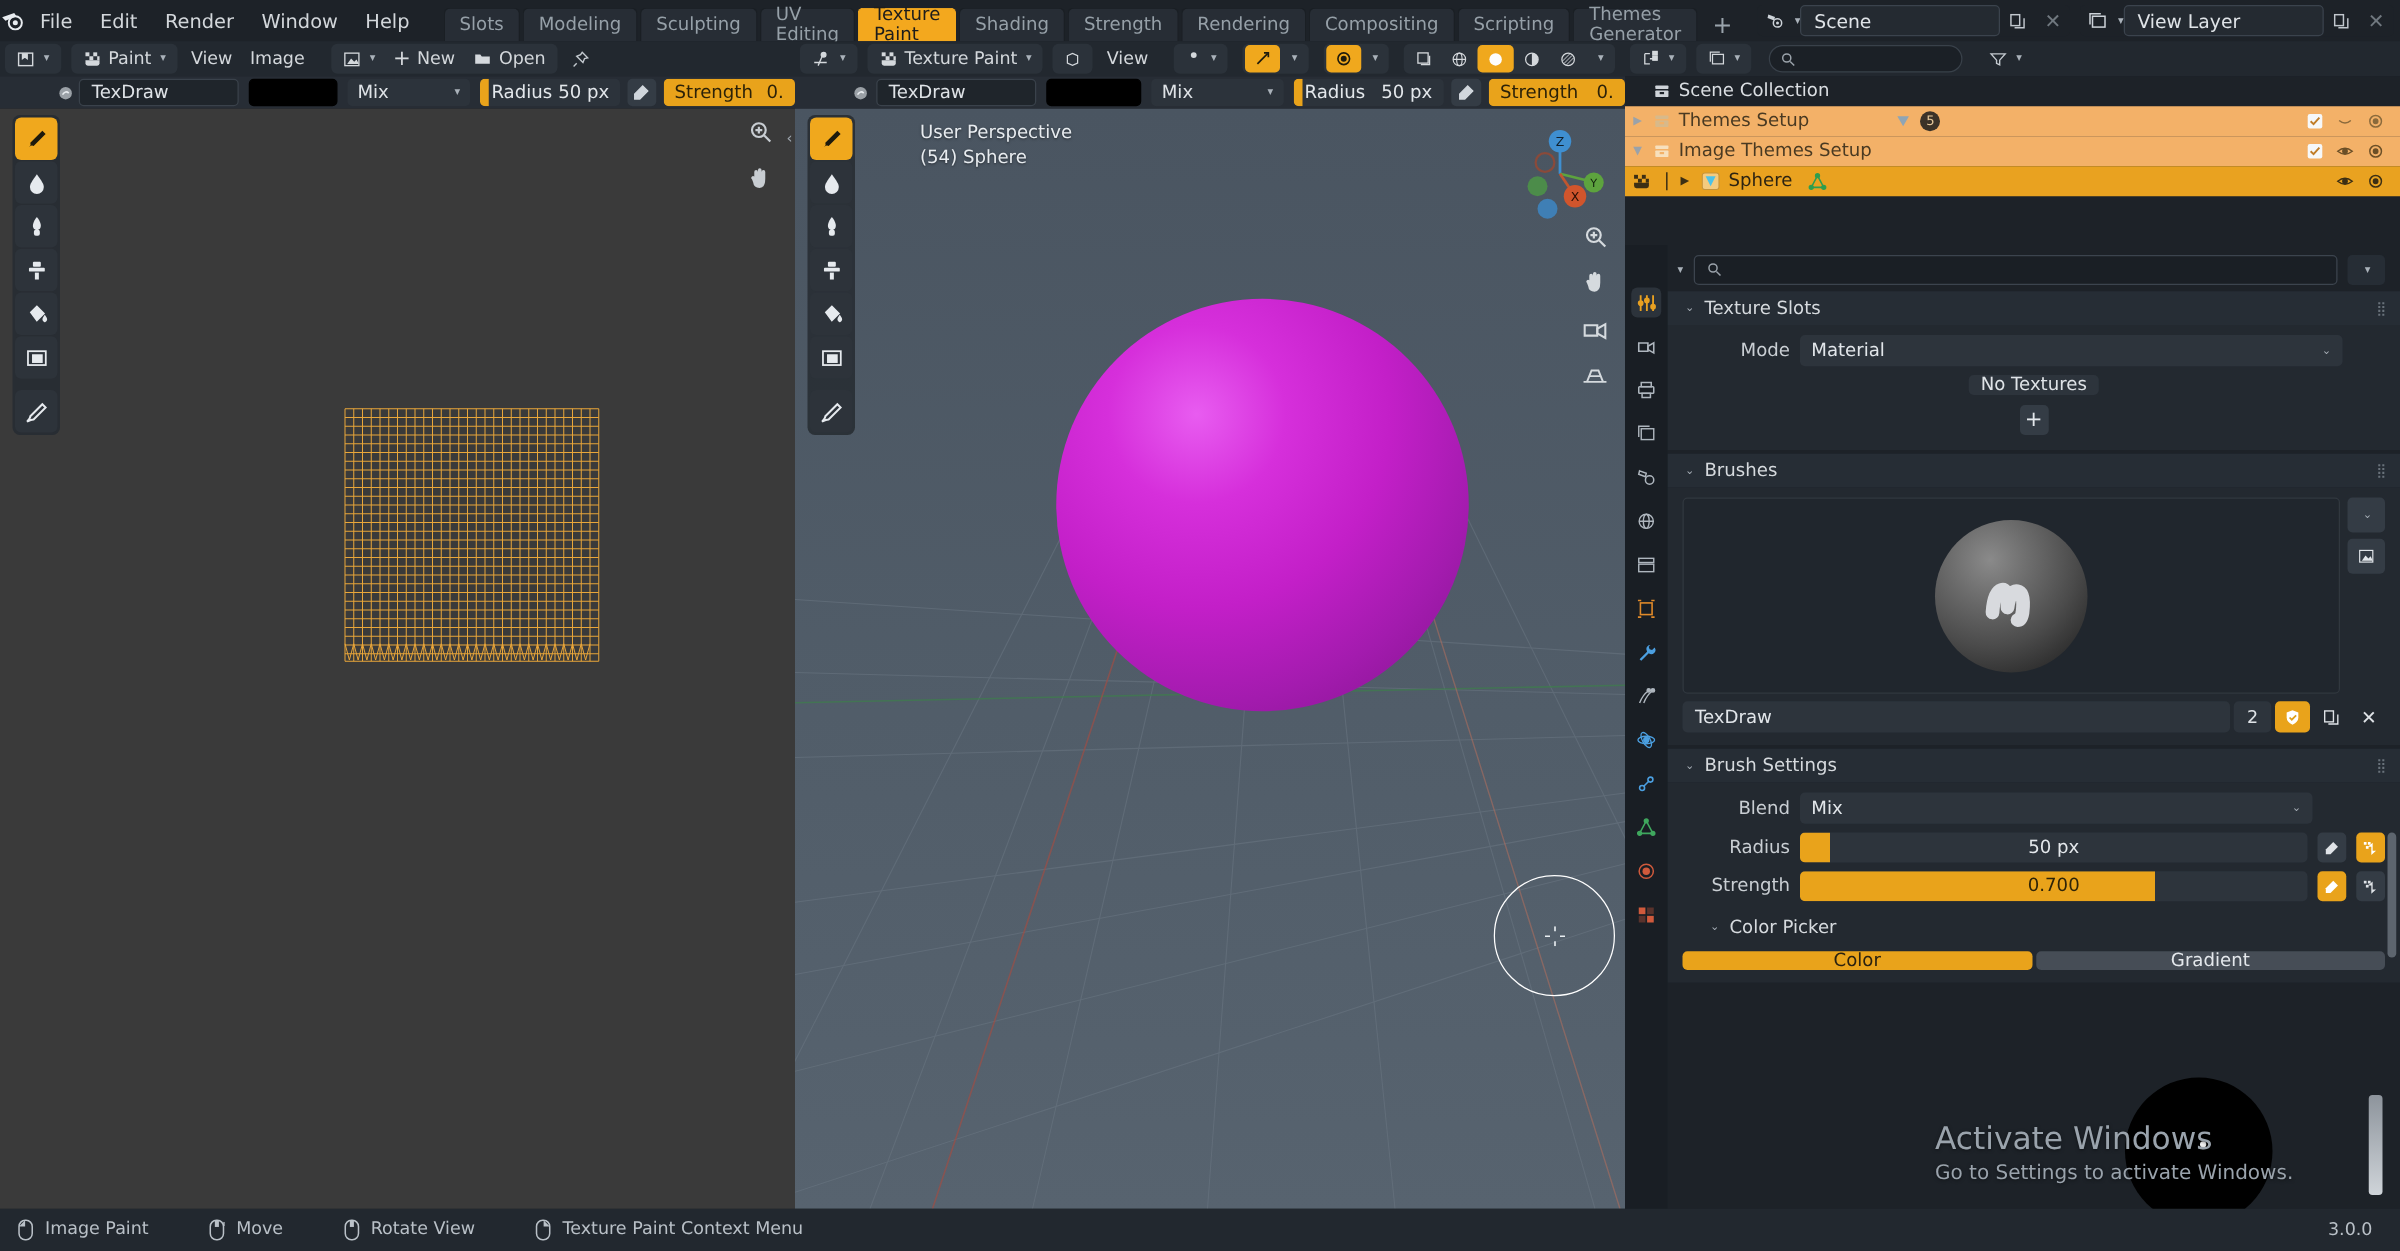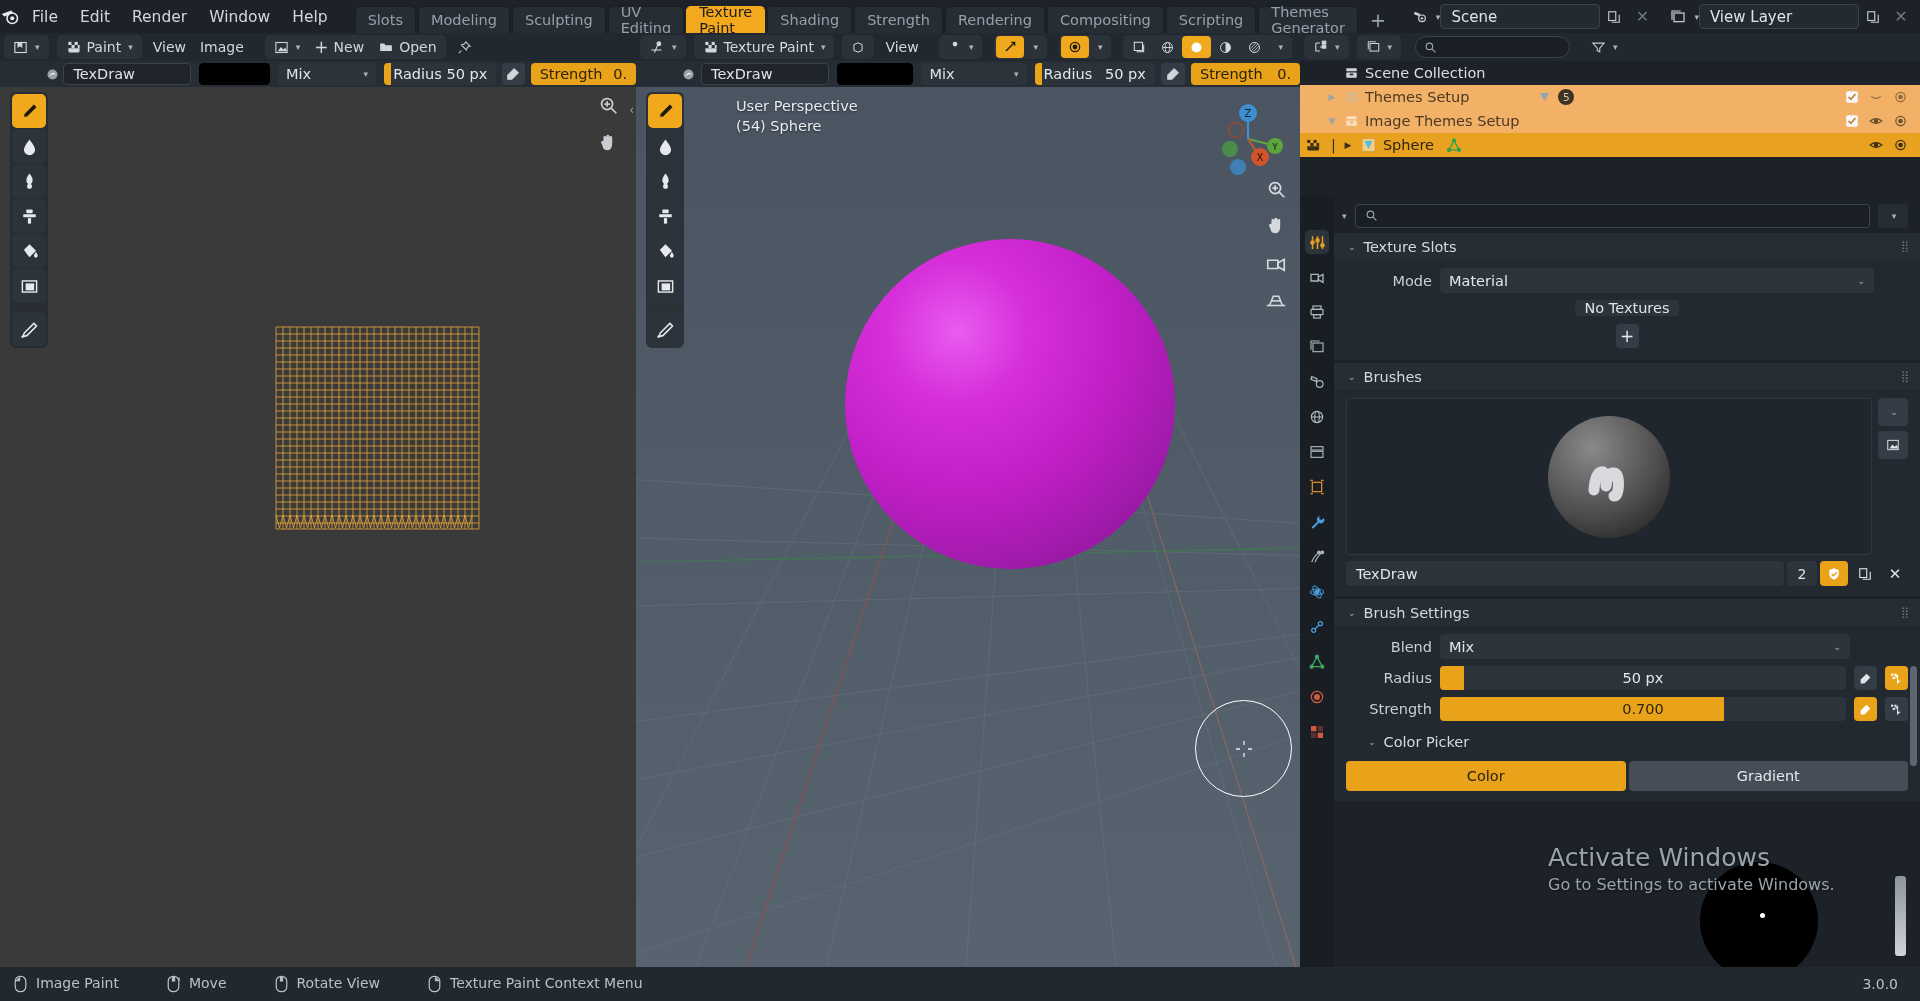--- a/index.html
+++ b/index.html
@@ -154,21 +154,21 @@
     border: 1.6px solid #ffffff; border-radius: 50%;
   }
   .crosshair { position: absolute; left: 600px; top: 654px; width: 16px; height: 16px; }
   .vp-splitter { position: absolute; left: -4px; top: 20px; color: #9aa2aa; font-size: 12px; }
 
   
   .outliner {
     position: absolute; left: 1300px; top: 61px; width: 620px; height: 135px;
     background: #1d2228; font-size: 14.5px;
   }
-  .out-row { height: 24px; display: flex; align-items: center; padding-left: 26px; gap: 6px; }
+  .out-row { height: 24px; display: flex; align-items: center; padding-left: 4px; gap: 6px; }
   .out-row.sel-light { background: #f3b168; }
   .out-row.sel-strong { background: #e9a220; }
   .out-label { color: #dadee2; }
   .out-row.sel-light .out-label { color: #4a3a22; }
   .out-row.sel-strong .out-label { color: #2d2412; }
   .out-right { margin-left: auto; display: flex; align-items: center; gap: 9px; padding-right: 12px; }
   .tri { width: 12px; text-align: center; font-size: 9px; color: #9aa2aa; }
   .badge5 {
     width: 16px; height: 16px; border-radius: 50%; background: #3b3228; color: #e4c79a;
     font-size: 10.5px; display: flex; align-items: center; justify-content: center;
@@ -232,21 +232,21 @@
   }
   .brush-name-row { display: flex; align-items: center; gap: 3px; margin-top: 6px; }
   .brush-name {
     background: #2d343c; border-radius: 4px; height: 25px; flex: 1; display: flex;
     align-items: center; padding: 0 10px; font-size: 14.5px; color: #e2e6ea;
   }
   .brush-count { background: #2d343c; border-radius: 4px; height: 25px; width: 30px;
                  display: flex; align-items: center; justify-content: center; font-size: 14px; color: #dfe3e7; }
   .seg-row { display: flex; gap: 3px; margin-top: 6px; }
   .seg {
-    flex: 1; height: 30px; border-radius: 4px; background: #464d56; color: #e4e8ec;
+    flex: 1; height: 15px; border-radius: 4px; background: #464d56; color: #e4e8ec;
     display: flex; align-items: center; justify-content: center; font-size: 14.5px;
   }
   .seg.on { background: #e9a31b; color: #2b2210; }
   .cp-head { display: flex; align-items: center; gap: 8px; height: 26px; padding-left: 20px;
              font-size: 14.5px; color: #d6dade; margin-top: 8px; }
   .scroll-v { position: absolute; right: 3px; top: 470px; width: 7px; height: 100px;
               background: #5d656e; border-radius: 4px; }
 
   
   .statusbar {
@@ -257,21 +257,21 @@
   .st-item { display: flex; align-items: flex-start; gap: 9px; margin-right: 48px; }
   .st-ver { margin-left: auto; padding-right: 22px; color: #b9c0c7; font-size: 14px; }
 
   
   .watermark {
     position: absolute; left: 0; top: 895px; width: 1500px; text-align: center;
     font-size: 41px; font-weight: bold; color: #c9ced4; letter-spacing: 0.5px;
     text-shadow: 0 2px 6px rgba(0,0,0,.45); pointer-events: none;
   }
   .activate {
-    position: absolute; left: 1548px; top: 843px; width: 340px; color: #9aa3ac;
+    position: absolute; left: 1548px; top: 896px; width: 340px; color: #9aa3ac;
     text-shadow: 0 1px 3px rgba(0,0,0,.5); pointer-events: none;
   }
   .activate .a1 { font-size: 25px; }
   .activate .a2 { font-size: 16px; margin-top: 3px; }
   .blackblob {
     position: absolute; left: 1700px; top: 862px; width: 118px; height: 118px;
     border-radius: 50%; background: #000;
   }
   .blackdot { position: absolute; left: 1760px; top: 913px; width: 5px; height: 5px;
               border-radius: 50%; background: #fff; }

